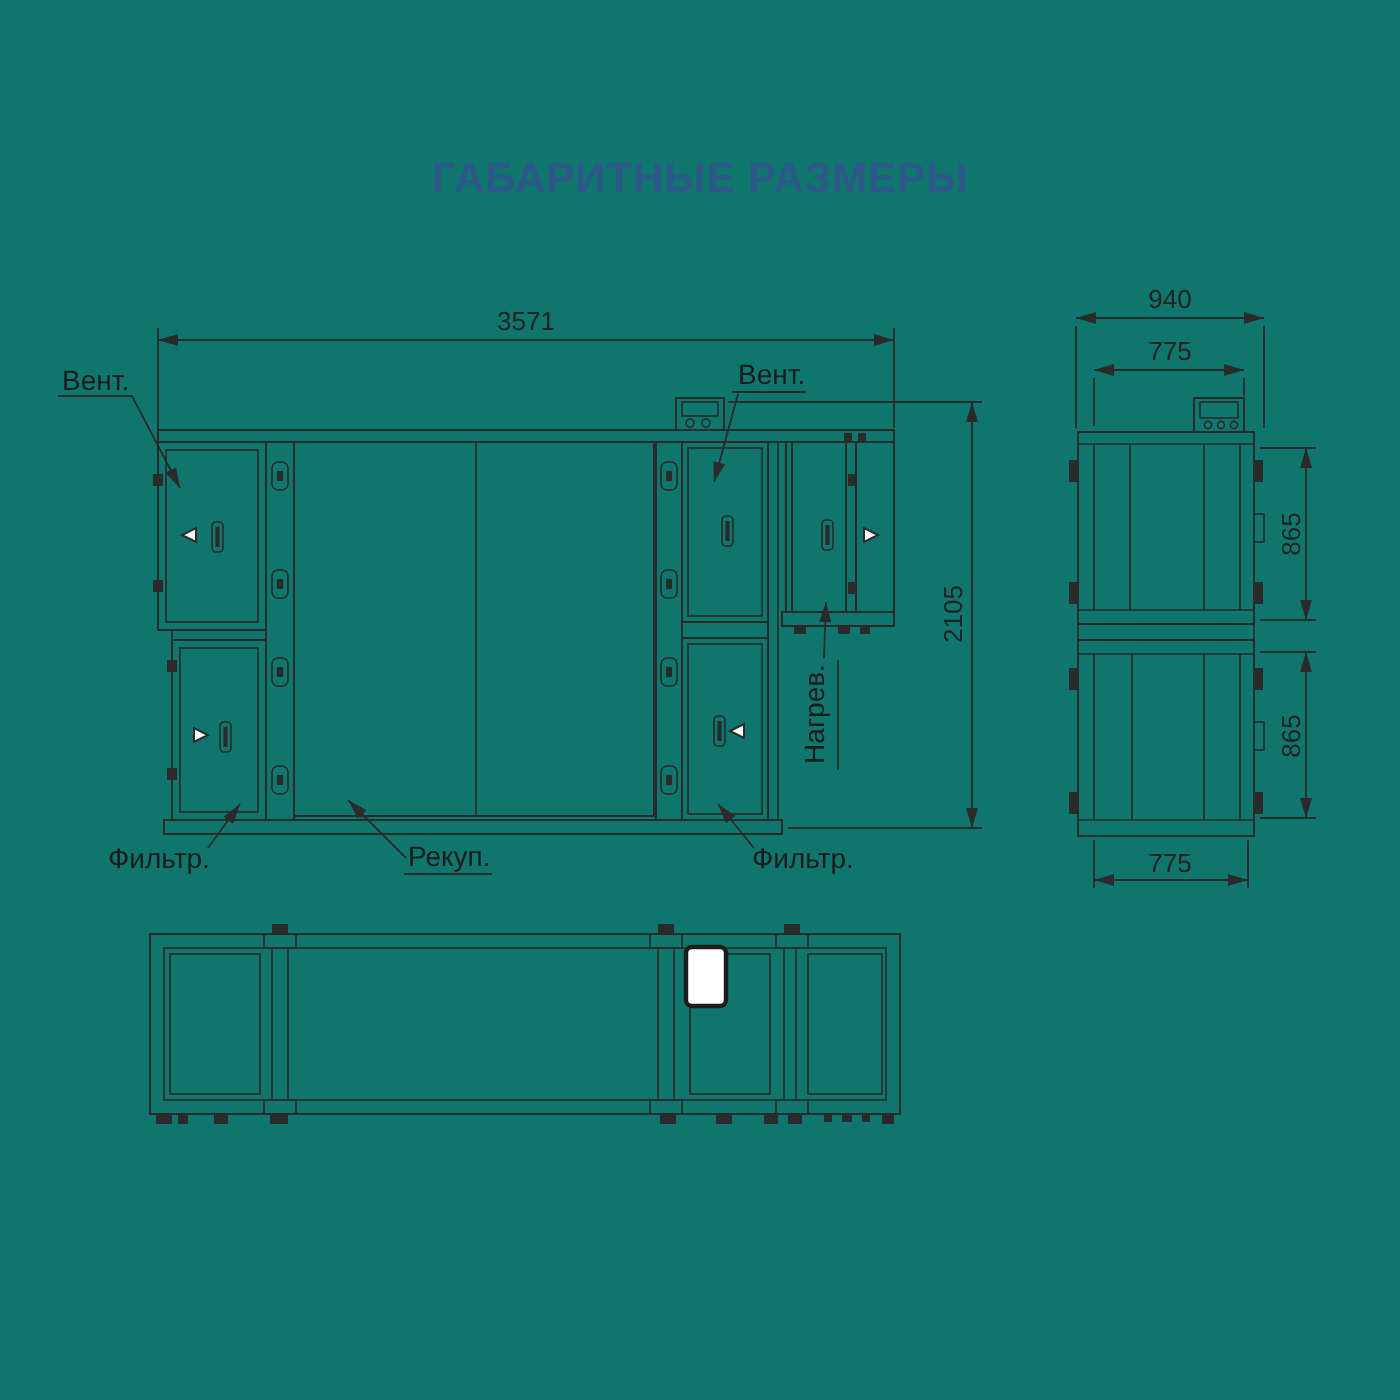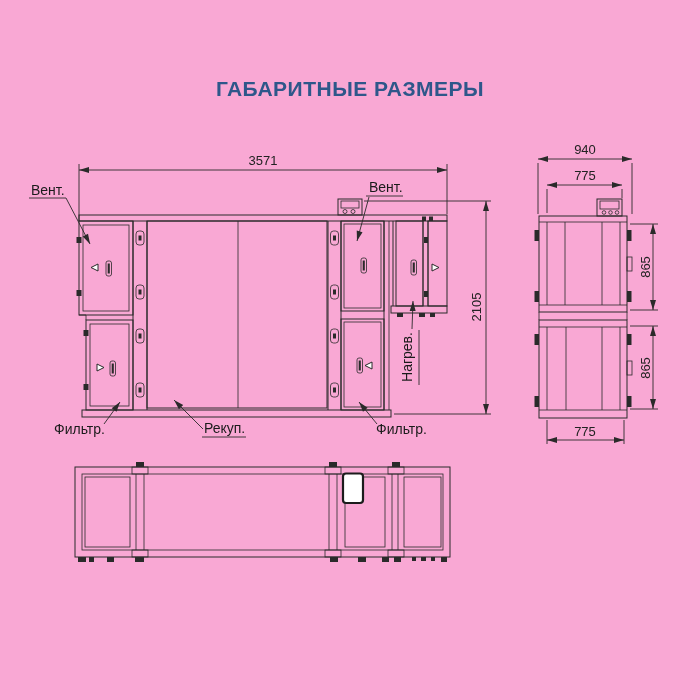--- a/index.html
+++ b/index.html
@@ -1,16 +1,16 @@
 <!DOCTYPE html>
 <html><head>
 <meta charset="utf-8">
 <style>
   html,body{margin:0;padding:0;background:#fff;}
-  .page{position:relative;width:700px;height:700px;background:#f9a8d4;overflow:hidden;}
+  .page{position:relative;width:700px;height:700px;background:#0f766e;overflow:hidden;}
   svg{position:absolute;left:0;top:0;}
   .ln{fill:none;stroke:#2a2a2a;stroke-width:1;}
   .thin{stroke-width:0.8;}
   .dim{fill:none;stroke:#2a2a2a;stroke-width:0.9;}
   .dk{fill:#2a2a2a;stroke:none;}
   .tri{fill:#ffffff;stroke:#2a2a2a;stroke-width:1;}
   .duct{fill:#ffffff;stroke:#1c1c1c;stroke-width:2.2;}
   text{font-family:"Liberation Sans","DejaVu Sans",sans-serif;}
   .t-dim{font-size:13px;fill:#222222;}
   .t-lbl{font-size:14px;fill:#1b1b1b;}

